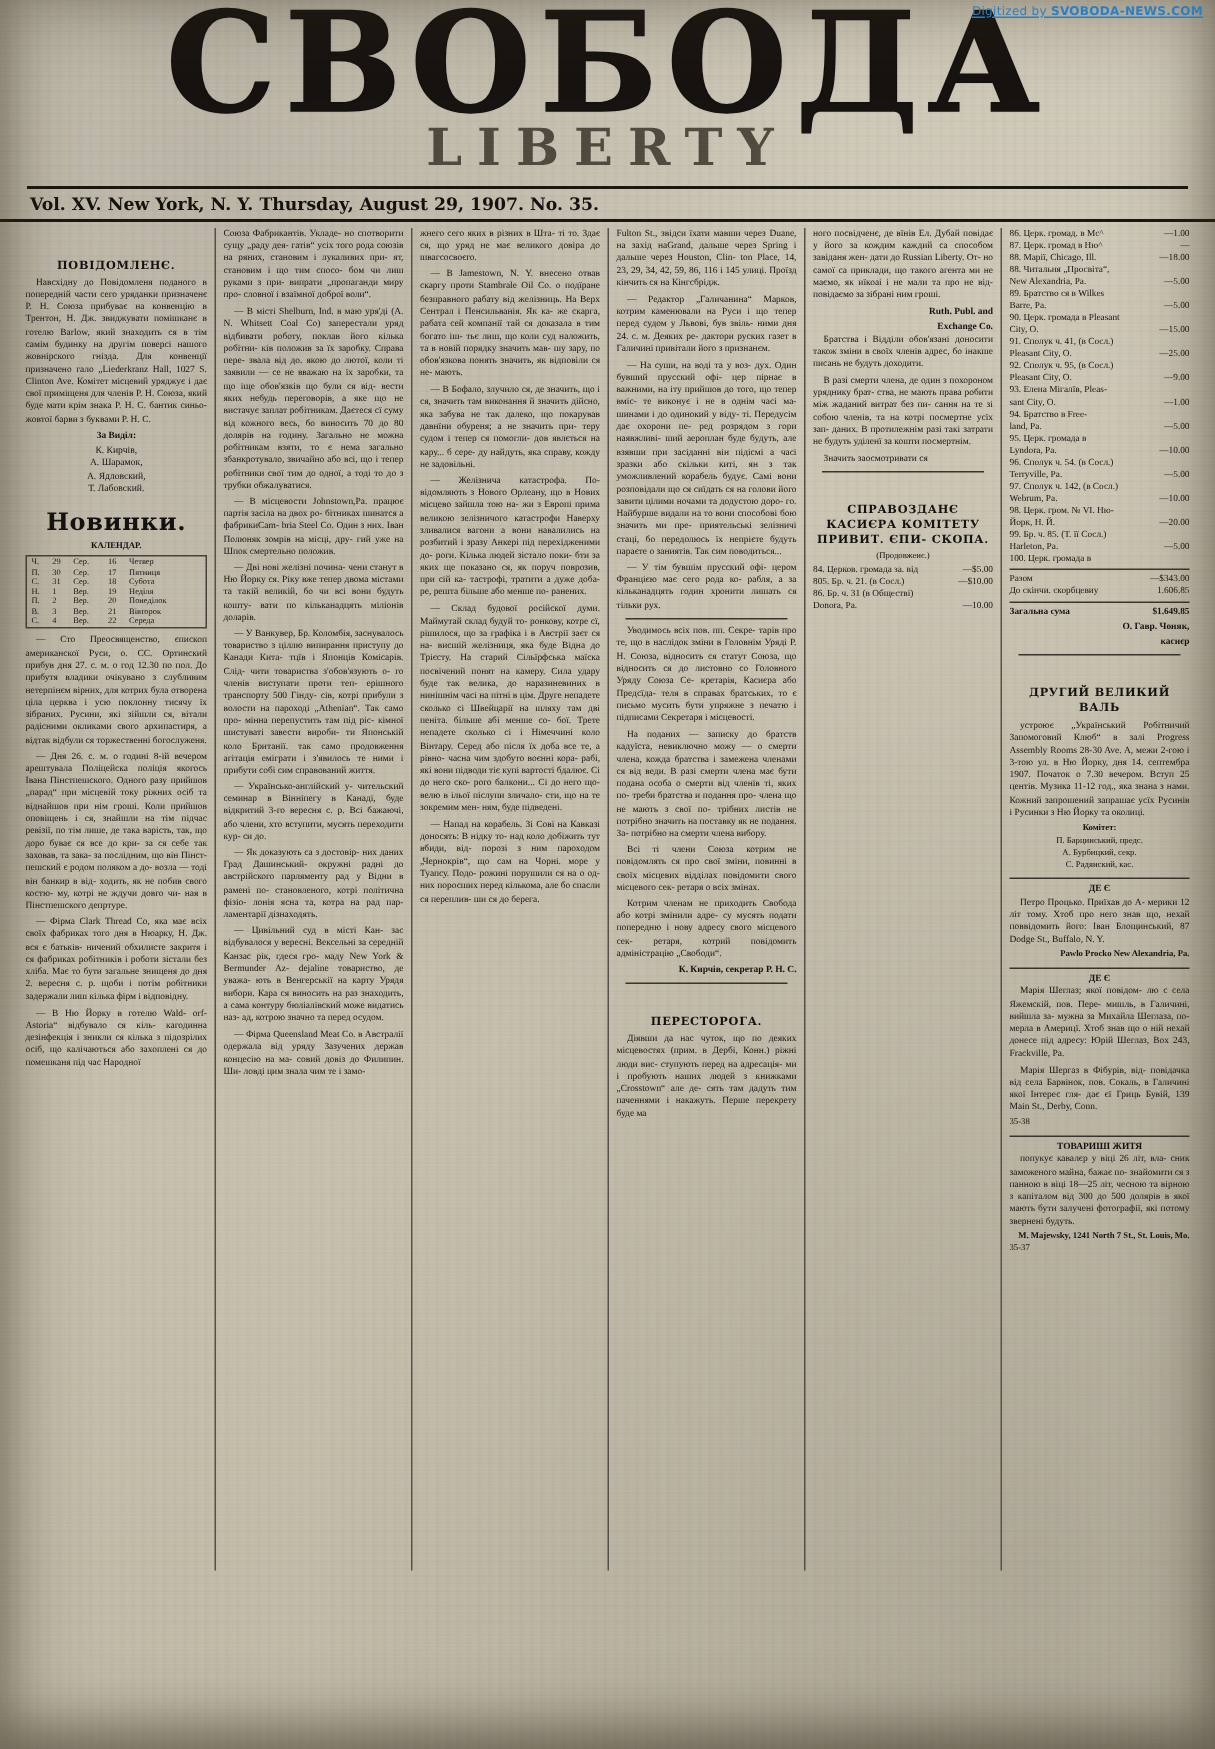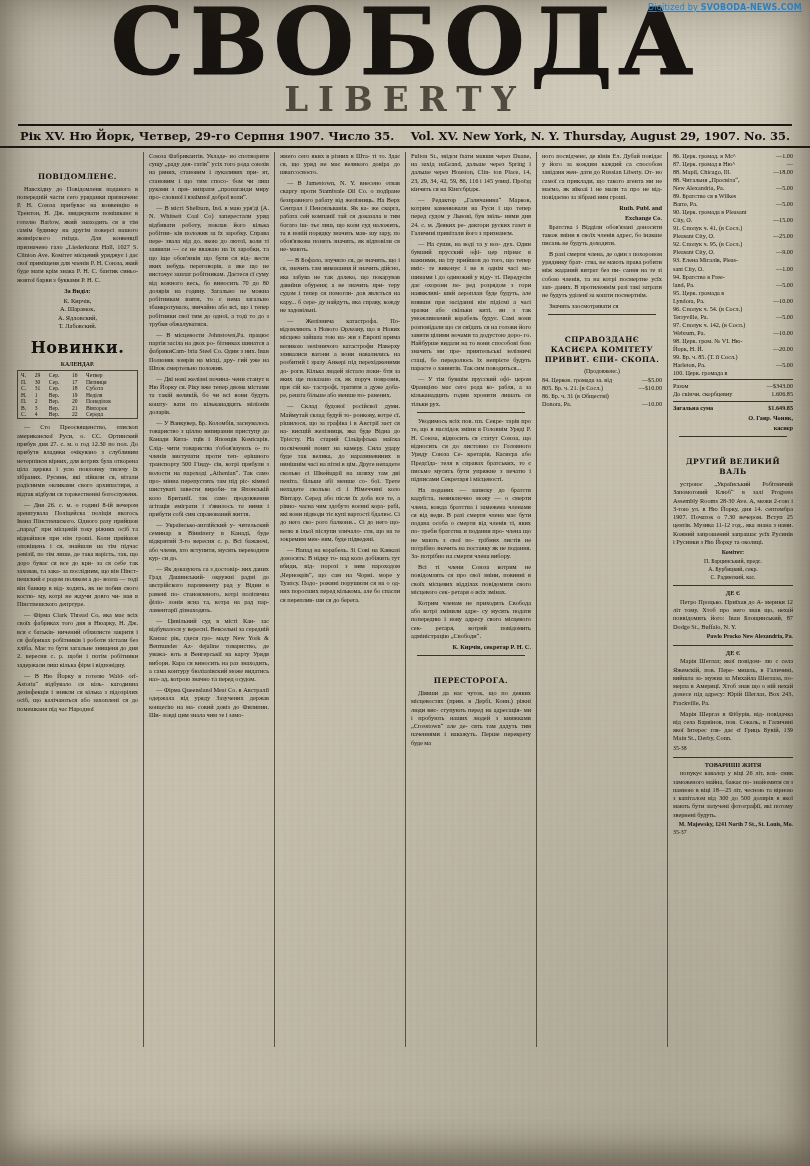--- a/index.html
+++ b/index.html
@@ -135,21 +135,20 @@
 
   <div class="watermark">
     <span>Digitized by </span><b>SVOBODA-NEWS.COM</b>
   </div>
 
   <div class="masthead">
     <div class="title">СВОБОДА</div>
     <div class="subtitle-en">LIBERTY</div>
     <div class="rule"></div>
     <div class="issueline">
-      <span>Рік XV.    Ню Йорк, Четвер, 29-го Серпня 1907.    Число 35.</span>
       <span>Vol. XV.   New York, N. Y. Thursday, August 29, 1907.      No. 35.</span>
     </div>
   </div>
 
   <div class="cols">
 
     <div class="col">
       <div class="hd sm">ПОВІДОМЛЕНЄ.</div>
       <p>Навсхідну до Повідомленя поданого в попередній части сего уряданки призначенє Р. Н. Союза прибуває на конвенцію в Трентон, Н. Дж. звиджувати помішканє в готелю Barlow, який знаходить ся в тім самім будинку на другім поверсі нашого жовнірского гнізда. Для конвенції призначено гало „Liederkranz Hall, 1027 S. Clinton Ave. Комітет місцевий уряджує і дає свої приміщеня для членів Р. Н. Союза, який буде мати крім знака Р. Н. С. бантик синьо-жовтої барви з буквами Р. Н. С.</p>
       <div class="center bold">За Виділ:</div>

